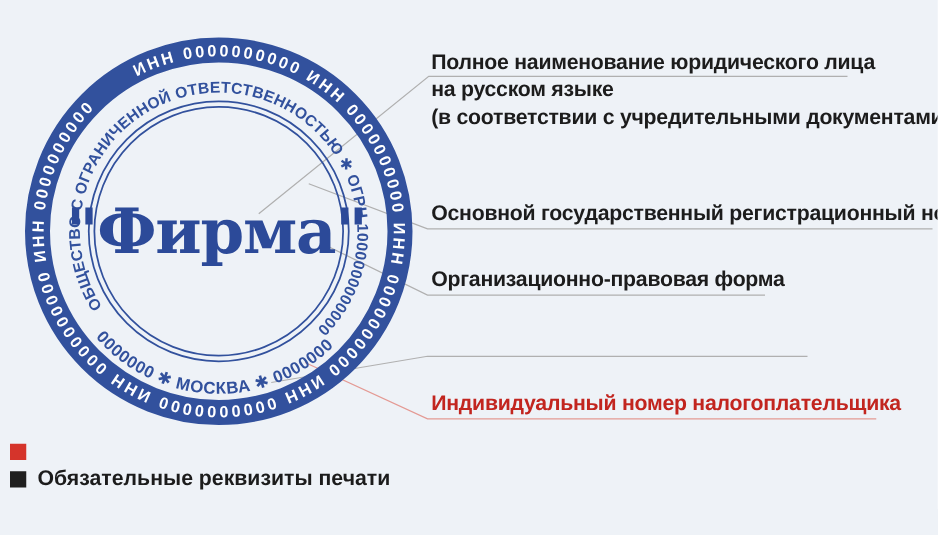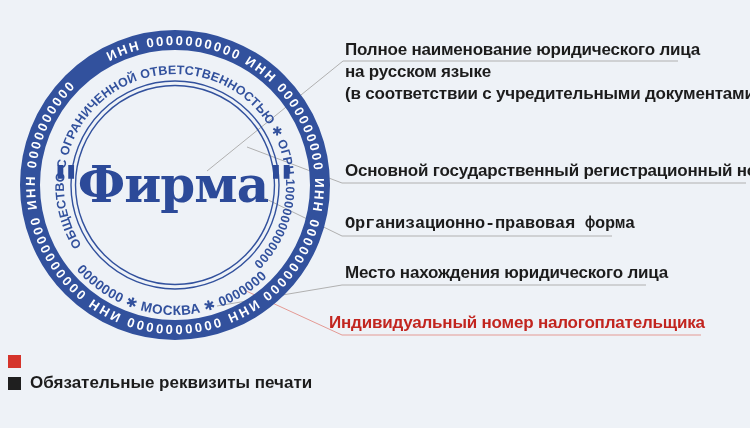--- a/index.html
+++ b/index.html
@@ -62,29 +62,26 @@
   <div class="ann" style="left:345px;top:39px;">
     <div>Полное наименование юридического лица</div>
     <div>на русском языке</div>
     <div>(в соответствии с учредительными документами)</div>
   </div>
 
   <div class="ann" style="left:345px;top:160px;">
     <div>Основной государственный регистрационный номер</div>
   </div>
 
-  <div class="ann" style="left:345px;top:213px;font-family:Liberation Mono, monospace;">
+  <div class="ann" style="left:345px;top:213px;">
     <div>Организационно-правовая форма</div>
   </div>
 
-  <div class="ann" style="left:345px;top:262px;">
-    <div>Место нахождения юридического лица</div>
-  </div>
 
-  <div class="ann red" style="left:329px;top:312px;">
+  <div class="ann red" style="left:345px;top:312px;">
     <div>Индивидуальный номер налогоплательщика</div>
   </div>
 
   <div class="legend-swatch" style="left:8px;top:355px;background:#d5342b;"></div>
 
   <div class="legend-swatch" style="left:8px;top:377px;background:#1f1f1f;"></div>
   <div class="legend-label" style="left:30px;top:374px;color:#1c1c1c;">Обязательные реквизиты печати</div>
 
 </div>
 

